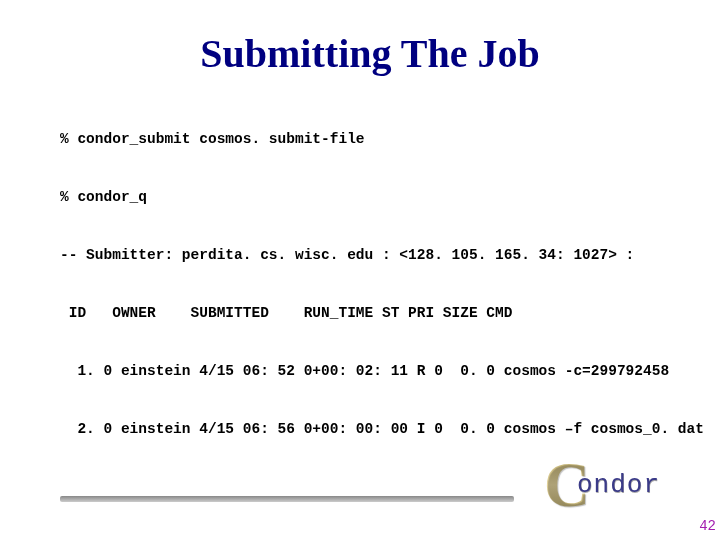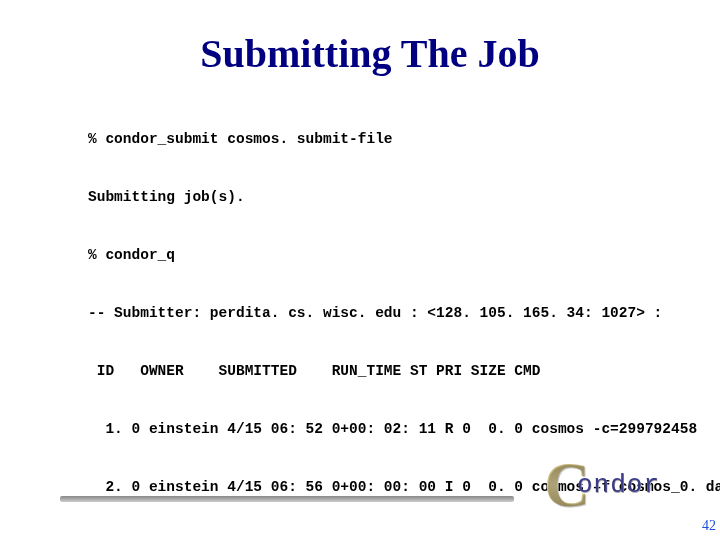--- a/index.html
+++ b/index.html
@@ -24,21 +24,21 @@
     margin: 10px 0 19px 0;
   }
   .term {
     font-family: 'Courier New', monospace;
     font-weight: bold;
     font-size: 14.5px;
     line-height: 2.0;
     color: #000;
     white-space: pre;
   }
-  .row { display: block; margin-left: 28px; }
+  .row { display: block; }
   .footer {
     position: absolute;
     bottom: 30px;
     left: 60px;
     right: 30px;
   }
   .hr {
     height: 6px;
     background: linear-gradient(#888, #ccc);
     border-radius: 2px;
@@ -79,34 +79,33 @@
     font-family: Liberation Mono, monospace;
     color: #3a3a88;
     font-size: 26px;
     vertical-align: middle;
     text-shadow: 0.5px 0.5px 0 #aaa;
   }
   .pagenum {
     position: absolute;
     right: 4px;
     bottom: 6px;
-    font-family: Liberation Serif, serif;
+    font-family: Liberation Mono, monospace;
     font-size: 14px;
-    color: #1d4ed8;
+    color: #a21caf;
   }
 </style>
 </head>
 <body>
 
 <div class="slide">
   <div class="title">Submitting The Job</div>
 
   <div class="term">
 <span class="row">% condor_submit cosmos. submit-file</span>
-<span class="row">Submitting job(s).</span>
 <span class="row">% condor_q</span>
 <span class="row">-- Submitter: perdita. cs. wisc. edu : &lt;128. 105. 165. 34: 1027&gt; :</span>
 <span class="row"> ID   OWNER    SUBMITTED    RUN_TIME ST PRI SIZE CMD</span>
 <span class="row">  1. 0 einstein 4/15 06: 52 0+00: 02: 11 R 0  0. 0 cosmos -c=299792458</span>
 <span class="row">  2. 0 einstein 4/15 06: 56 0+00: 00: 00 I 0  0. 0 cosmos –f cosmos_0. dat</span>
 
 
 
 
   </div>

